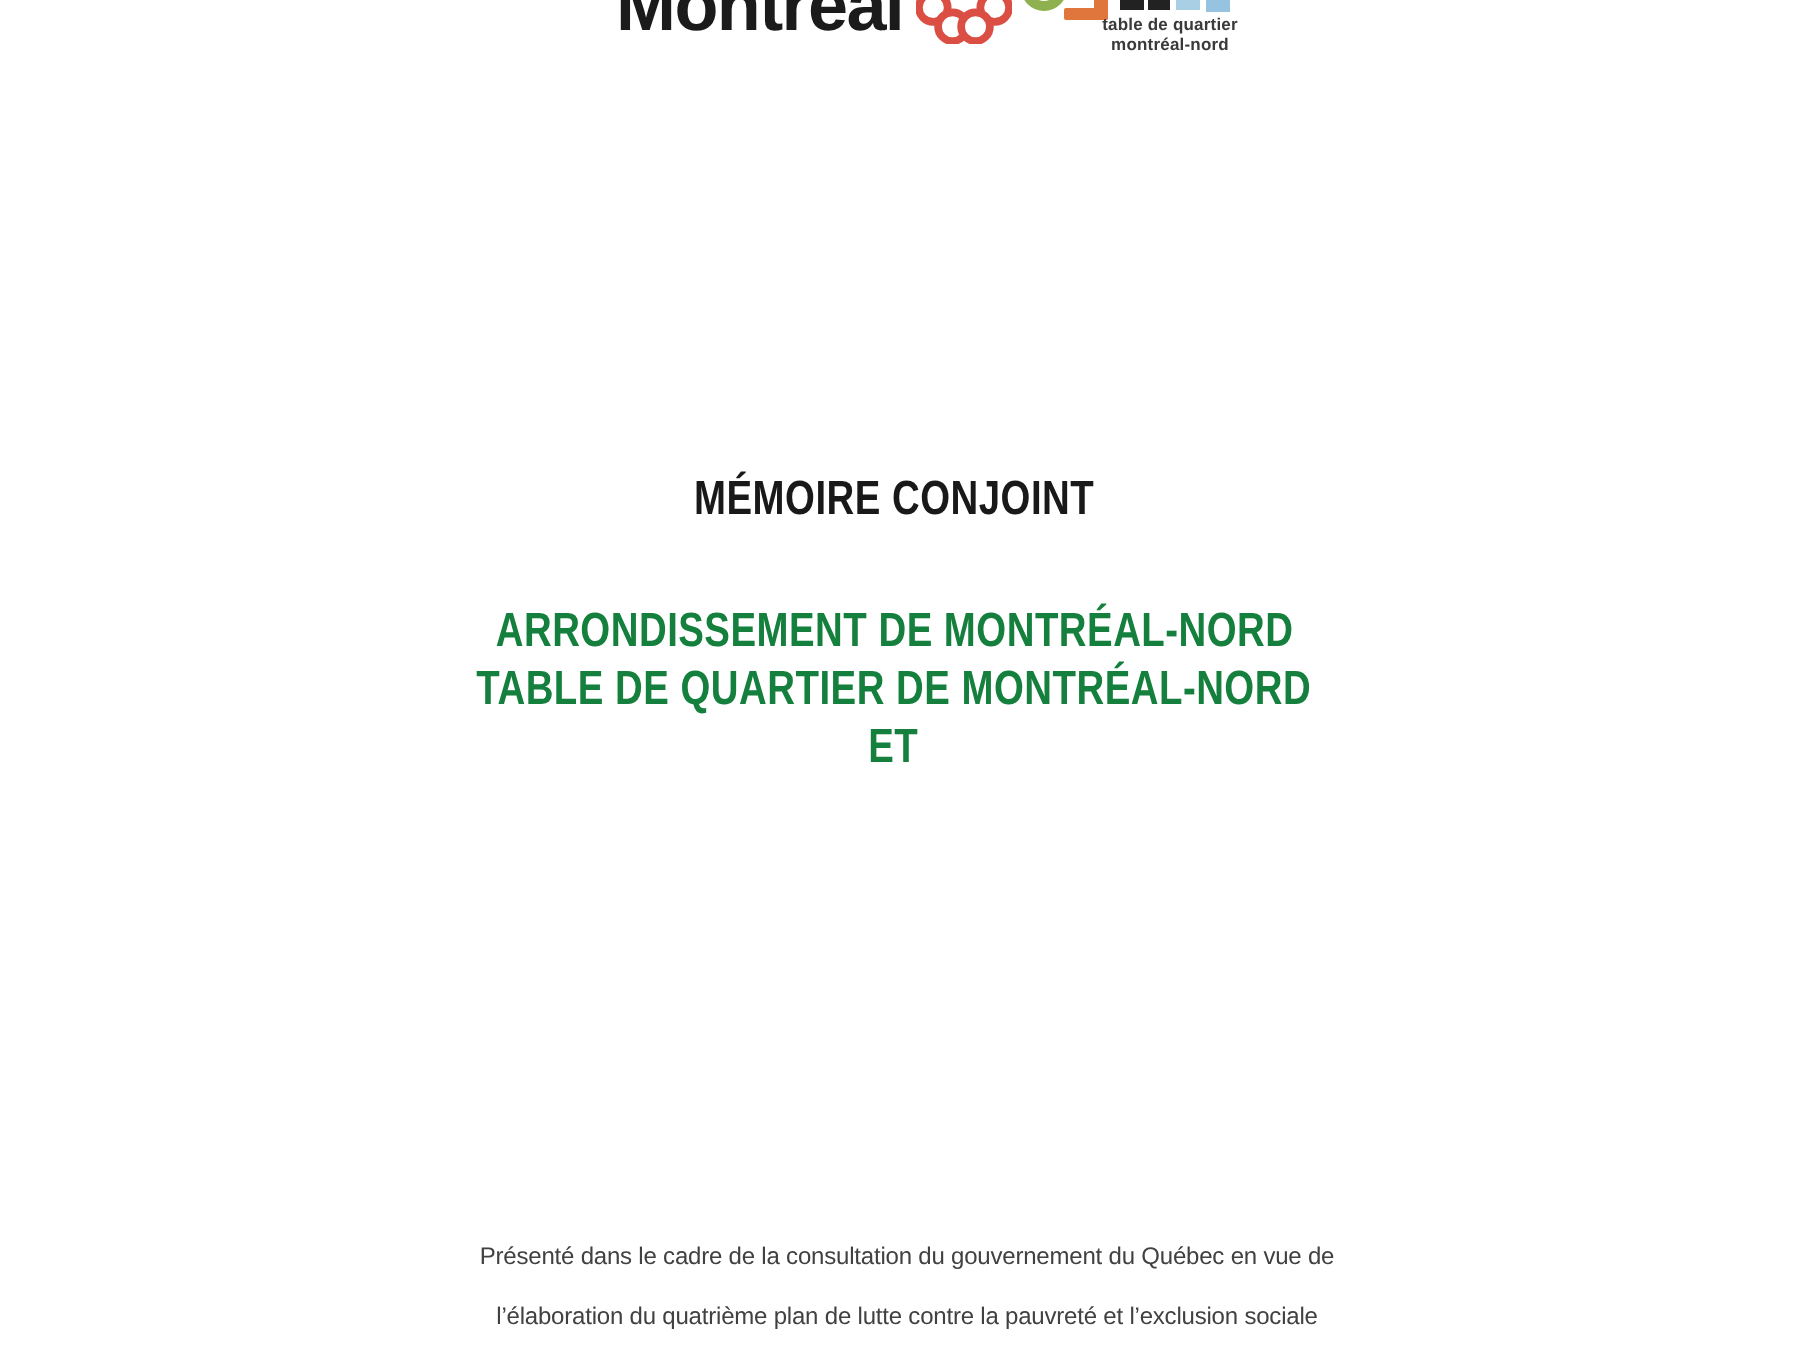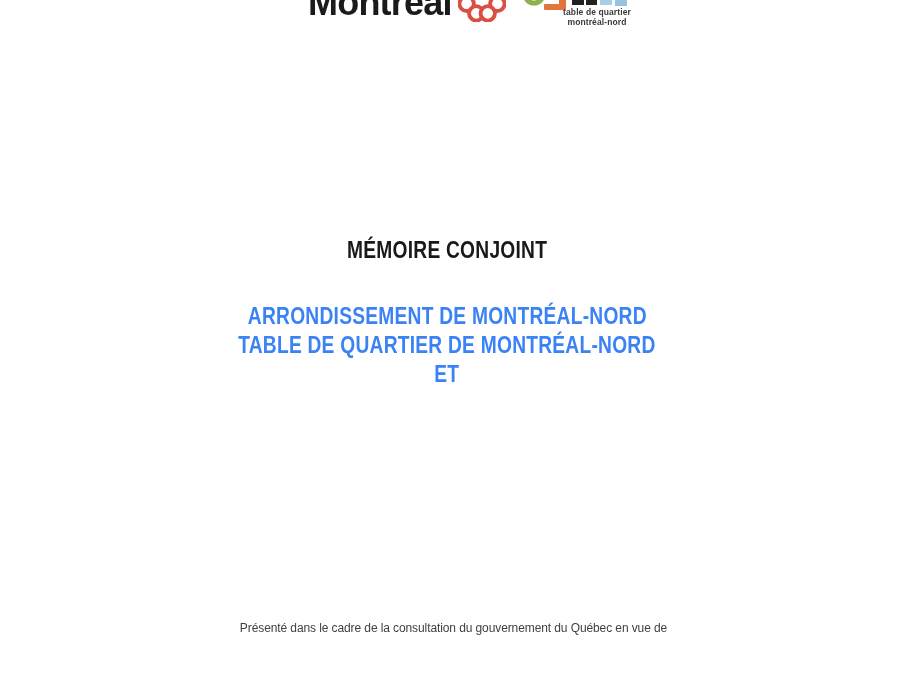--- a/index.html
+++ b/index.html
@@ -31,21 +31,21 @@
     white-space: nowrap;
   }
   .rosette {
     position: absolute;
     left: 150px; top: -26px;
   }
 
   
   .logo-tdq {
     position: absolute;
-    left: 476px; top: 0;
+    left: 464px; top: 0;
     width: 132px; height: 30px;
   }
   .tdq-shapes { position: absolute; left: 0; top: 0; }
   .tdq-line {
     position: absolute;
     left: 20px; width: 106px;
     text-align: center;
     font-size: 8.5px;
     font-weight: bold;
     color: #3a3a3a;
@@ -65,21 +65,21 @@
     line-height: 29px;
     color: #191919;
   }
   .subtitle-block {
     position: absolute;
     left: 0; right: 6px; top: 301px;
     text-align: center;
     font-weight: bold;
     font-size: 24px;
     line-height: 29px;
-    color: #3b82f6;
+    color: #15803d;
   }
   .cond {
     display: inline-block;
     transform: scaleX(0.8);
     transform-origin: center;
     white-space: nowrap;
     letter-spacing: 0.3px;
   }
 
   
@@ -143,15 +143,16 @@
     <div>
       <span class="cond">TABLE DE QUARTIER DE MONTRÉAL-NORD</span>
     </div>
     <div>
       <span class="cond">ET</span>
     </div>
   </div>
 
   <div class="paragraph-block">
     <div>Présenté dans le cadre de la consultation du gouvernement du Québec en vue de</div>
+    <div>l’élaboration du quatrième plan de lutte contre la pauvreté et l’exclusion sociale</div>
   </div>
 
 </div>
 
 </body></html>

